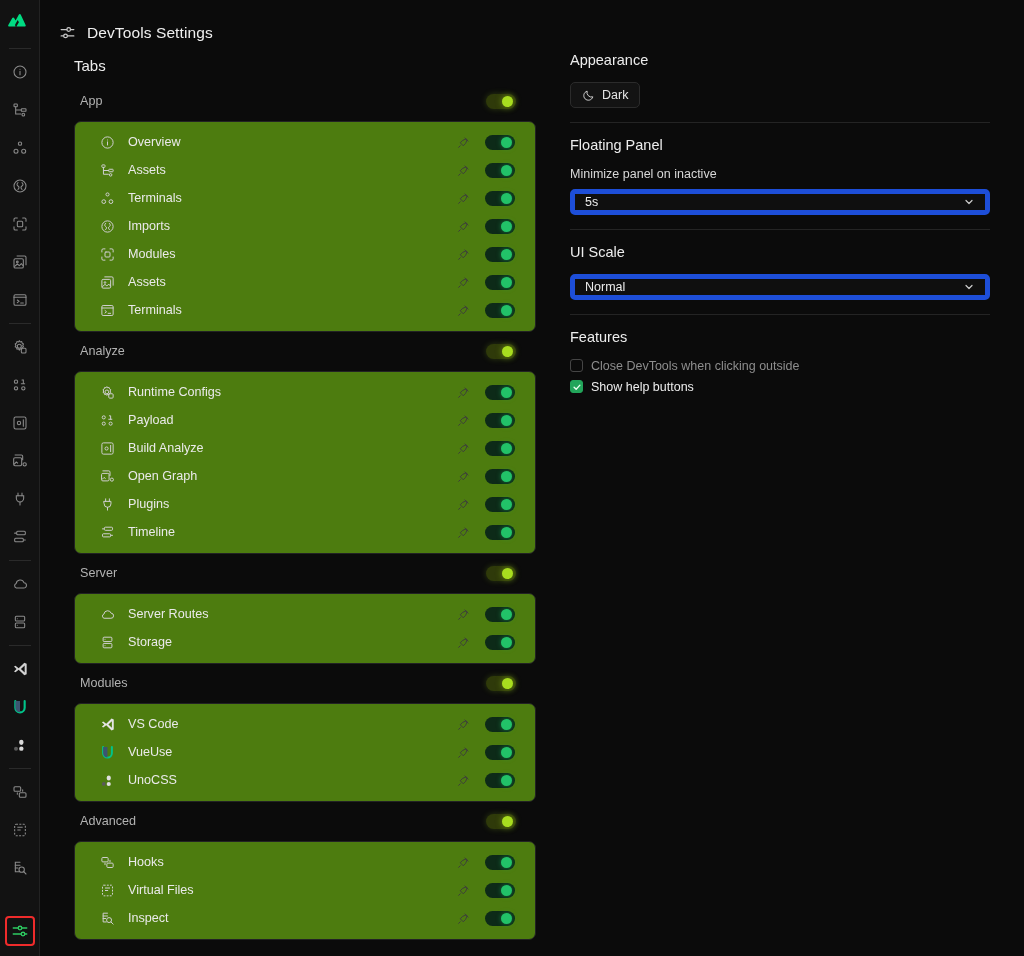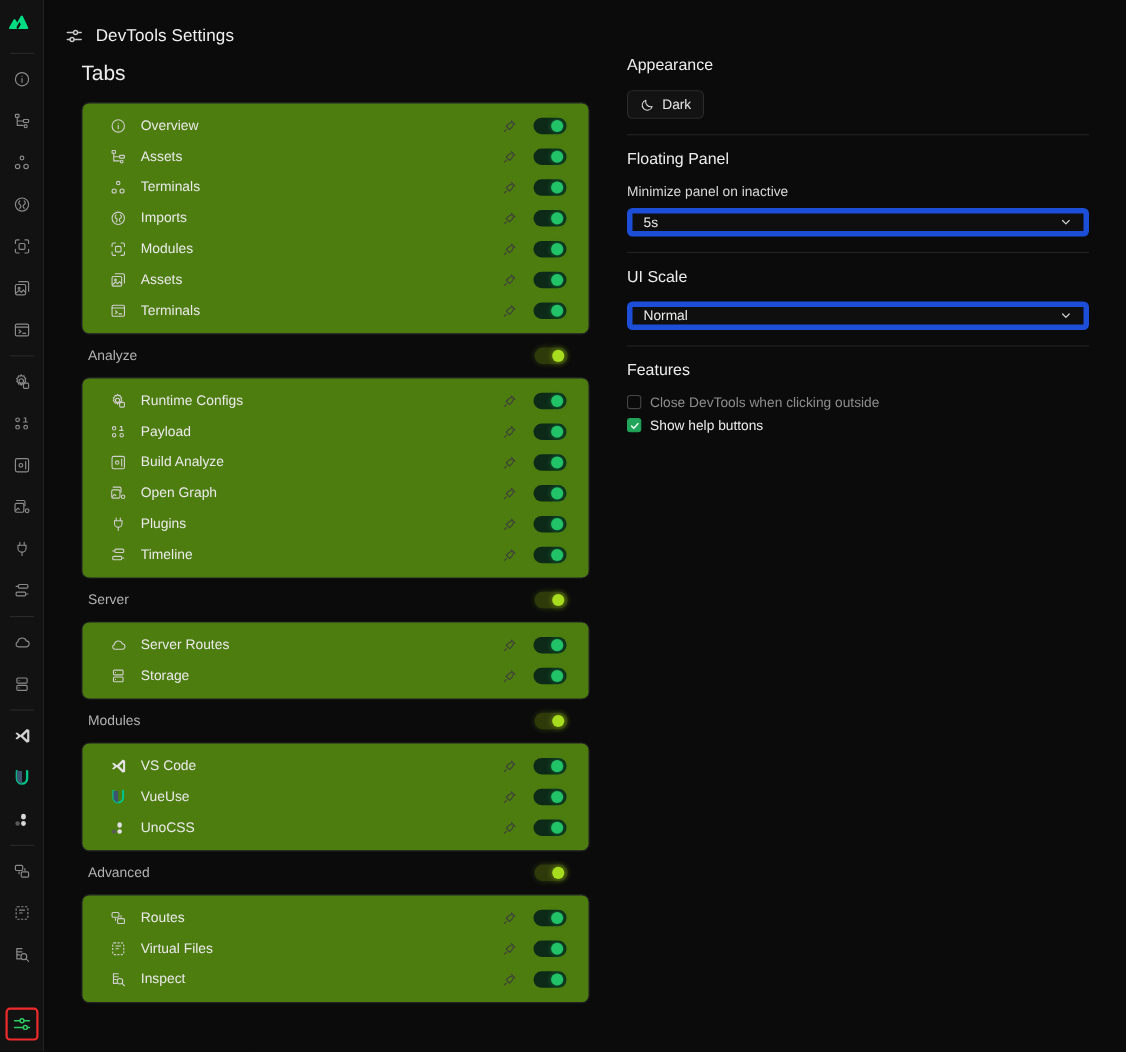--- a/index.html
+++ b/index.html
@@ -49,21 +49,21 @@
     height: 48px;
   }
   .header .h-icon { color: #c9c9c9; display:flex; }
   .header .h-title { font-size: 15.5px; color: #f0f0f0; letter-spacing: .1px; }
 
   .cols { display: flex; padding: 0 34px 0 18px; gap: 0; }
   .col-left { width: 478px; flex: 0 0 478px; padding-left: 16px; }
   .col-right { flex: 1 1 auto; padding-left: 34px; padding-top: 4px; }
 
   
-  .section-title { font-size: 19px; color: #ededed; margin: 9px 0 14px 0; }
+  .section-title { font-size: 15px; color: #ededed; margin: 9px 0 14px 0; }
 
   .group { margin-bottom: 6px; }
   .group-head {
     display: flex; align-items: center; justify-content: space-between;
     padding: 0 20px 0 6px;
     height: 26px;
     margin-bottom: 7px;
   }
   .group-name { font-size: 12.6px; color: #b2b2b2; }
 
@@ -328,20 +328,26 @@
     </span>
     <span class="h-title">DevTools Settings</span>
   </div>
 
   <div class="cols">
 
     <div class="col-left">
       <div class="section-title">Tabs</div>
       <div id="groups-root">
           <div class="group">
+            <div class="group-head">
+              <span class="group-name">App</span>
+              <span class="toggle group-toggle">
+                <span class="knob"></span>
+              </span>
+            </div>
             <div class="group-card">
               <div class="tab-row">
                 <span class="tab-icon">
                   <svg width="15" height="15" viewBox="0 0 24 24" fill="none" stroke="currentColor" stroke-width="1.6">
                     <circle cx="12" cy="12" r="9"></circle>
                     <path d="M12 11v5M12 8h.01" stroke-linecap="round"></path>
                   </svg>
                 </span>
                 <span class="tab-label">Overview</span>
                 <span class="pin">
@@ -696,21 +702,21 @@
             </div>
             <div class="group-card">
               <div class="tab-row">
                 <span class="tab-icon">
                   <svg width="15" height="15" viewBox="0 0 24 24" fill="none" stroke="currentColor" stroke-width="1.6">
                     <rect x="3" y="4" width="10" height="7" rx="1.5"></rect>
                     <rect x="11" y="13" width="10" height="7" rx="1.5"></rect>
                     <path d="M16 11V8.5M8 13v2.5" stroke-linecap="round"></path>
                   </svg>
                 </span>
-                <span class="tab-label">Routes</span>
+                <span class="tab-label">Hooks</span>
                 <span class="pin">
                   <svg width="13" height="13" viewBox="0 0 24 24" fill="none" stroke="currentColor" stroke-width="1.8" stroke-linecap="round" stroke-linejoin="round">
                     <path d="M14.5 3.5 20.5 9.5M16.5 5.5l-6 2.5-4.5 4.5 5.5 5.5 4.5-4.5 2.5-6M6 18l-3 3"></path>
                   </svg>
                 </span>
                 <span class="toggle item-toggle">
                   <span class="knob"></span>
                 </span>
               </div>
               <div class="tab-row">

